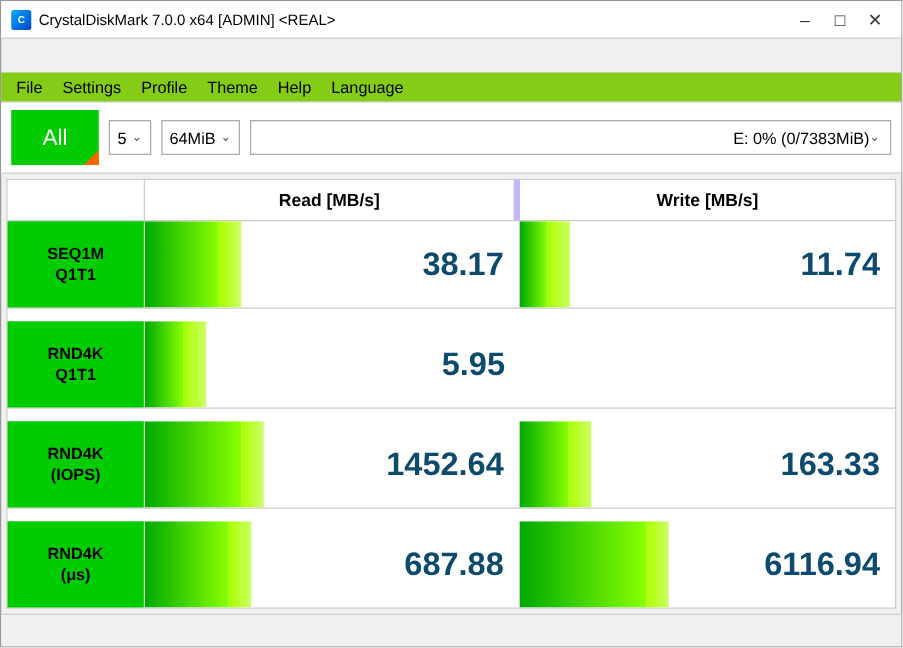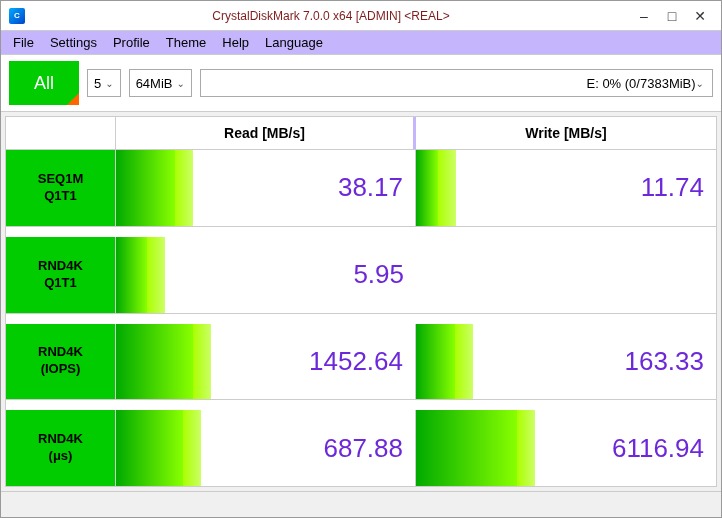--- a/index.html
+++ b/index.html
@@ -38,46 +38,46 @@
       align-items: center;
       justify-content: center;
       font-size: 9px;
       color: white;
       font-weight: bold;
       flex-shrink: 0;
     }
     .title-text {
       flex: 1;
       font-size: 12px;
-      color: #7f1d1d;
-      text-align: center;
+      color: #000000;
     }
     .window-controls {
       display: flex;
       gap: 2px;
     }
     .window-btn {
       width: 26px;
       height: 20px;
       border: none;
       background: transparent;
       cursor: pointer;
       font-size: 14px;
       display: flex;
       align-items: center;
       justify-content: center;
       color: #333;
     }
     .menu-bar {
-      background: #c4b5fd;
+      background: #84cc16;
       display: flex;
       padding: 2px 4px;
       border-bottom: 1px solid #ccc;
       height: 24px;
       align-items: center;
+      margin-top: 27px;
     }
     .menu-item {
       padding: 2px 8px;
       cursor: pointer;
       font-size: 13px;
       color: #000;
       border-radius: 2px;
     }
     .toolbar {
       background: #fff;
@@ -143,21 +143,21 @@
     .header-row {
       display: grid;
       grid-template-columns: 110px 1fr 1fr;
       border-bottom: 1px solid #ccc;
     }
     .header-cell {
       padding: 8px 4px;
       text-align: center;
       font-weight: bold;
       font-size: 14px;
-      border-right: 3px solid #c4b5fd;
+      border-right: 5px solid #c4b5fd;
     }
     .header-cell:last-child { border-right: none; }
     .header-cell:first-child { border-right: 1px solid #ccc; }
     .data-row {
       display: grid;
       grid-template-columns: 110px 1fr 1fr;
       border-bottom: 1px solid #ccc;
       flex: 1;
     }
     .data-row:last-child { border-bottom: none; }
@@ -195,22 +195,22 @@
     .bar-green {
       background: linear-gradient(to right, #00aa00, #88ff00);
       display: block;
     }
     .bar-lime {
       background: linear-gradient(to right, #aaff00, #ccff66);
       display: block;
     }
     .value-number {
       font-size: 26px;
-      font-weight: normal;
-      color: #6d28d9;
+      font-weight: bold;
+      color: #0c4a6e;
       position: relative;
       z-index: 1;
       white-space: nowrap;
     }
     .rows-container {
       flex: 1;
       display: flex;
       flex-direction: column;
       gap: 10px;
     }

